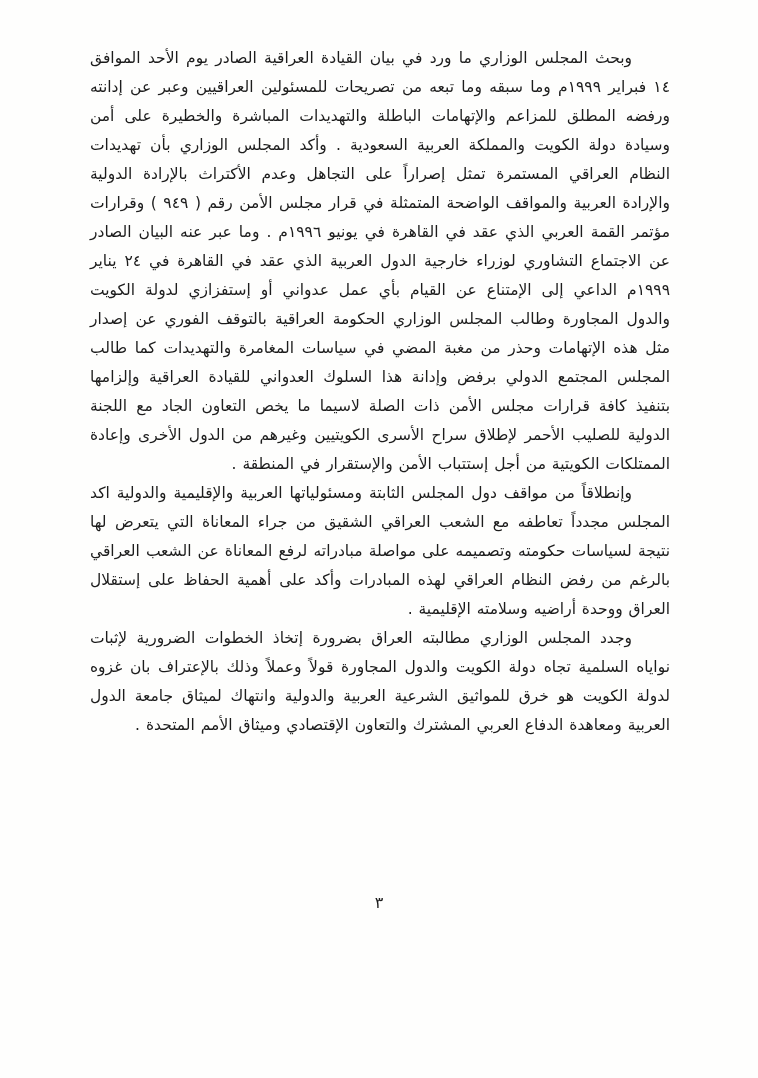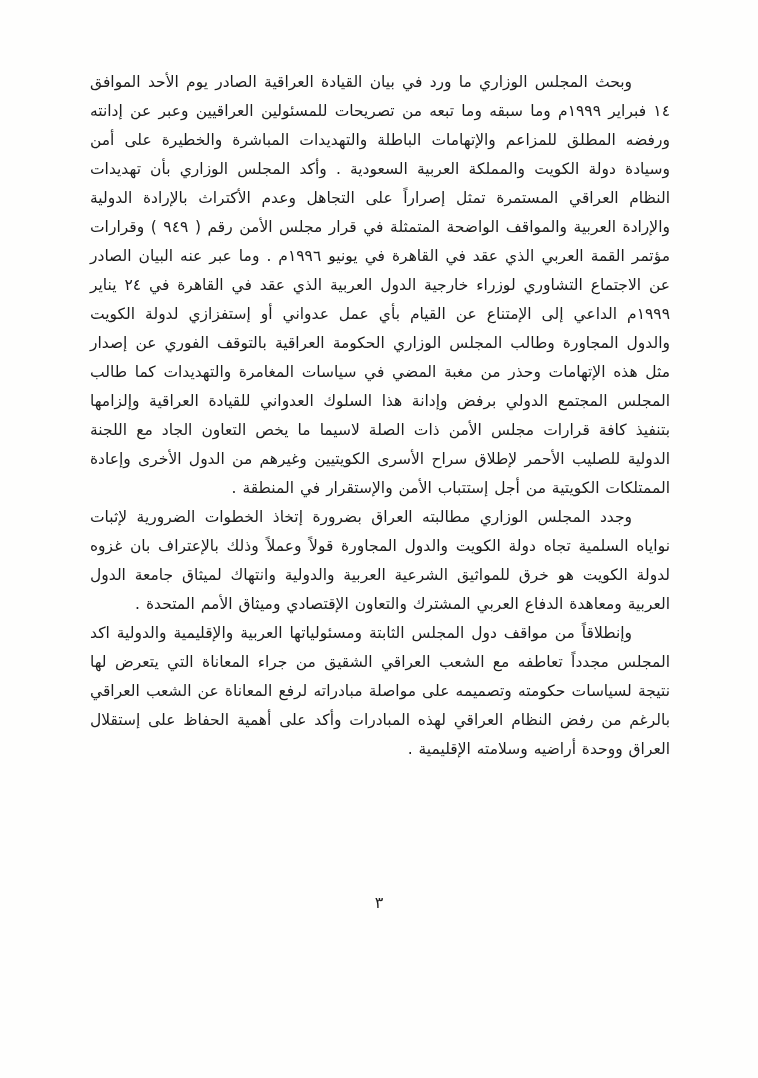--- a/index.html
+++ b/index.html
@@ -7,21 +7,21 @@
     padding: 0;
     background: #ffffff;
     font-family: "DejaVu Sans", sans-serif;
   }
   .page {
     position: relative;
     width: 758px;
     height: 1078px;
     background: #fefefd;
     box-sizing: border-box;
-    padding: 68px 88px 0 90px;
+    padding: 44px 88px 0 90px;
     direction: rtl;
     overflow: hidden;
   }
   .text-block {
     color: #1c1c1c;
     font-size: 15.5px;
     line-height: 29px;
     text-align: justify;
     text-justify: inter-word;
   }
@@ -39,17 +39,17 @@
     font-size: 16px;
     color: #1c1c1c;
   }
 </style>
 </head>
 <body>
 
 <div class="page">
   <div class="text-block">
     <p class="para">وبحث المجلس الوزاري ما ورد في بيان القيادة العراقية الصادر يوم الأحد الموافق ١٤ فبراير ١٩٩٩م وما سبقه وما تبعه من تصريحات للمسئولين العراقيين وعبر عن إدانته ورفضه المطلق للمزاعم والإتهامات الباطلة والتهديدات المباشرة والخطيرة على أمن وسيادة دولة الكويت والمملكة العربية السعودية . وأكد المجلس الوزاري بأن تهديدات النظام العراقي المستمرة تمثل إصراراً على التجاهل وعدم الأكتراث بالإرادة الدولية والإرادة العربية والمواقف الواضحة المتمثلة في قرار مجلس الأمن رقم ( ٩٤٩ ) وقرارات مؤتمر القمة العربي الذي عقد في القاهرة في يونيو ١٩٩٦م . وما عبر عنه البيان الصادر عن الاجتماع التشاوري لوزراء خارجية الدول العربية الذي عقد في القاهرة في ٢٤ يناير ١٩٩٩م الداعي إلى الإمتناع عن القيام بأي عمل عدواني أو إستفزازي لدولة الكويت والدول المجاورة وطالب المجلس الوزاري الحكومة العراقية بالتوقف الفوري عن إصدار مثل هذه الإتهامات وحذر من مغبة المضي في سياسات المغامرة والتهديدات كما طالب المجلس المجتمع الدولي برفض وإدانة هذا السلوك العدواني للقيادة العراقية وإلزامها بتنفيذ كافة قرارات مجلس الأمن ذات الصلة لاسيما ما يخص التعاون الجاد مع اللجنة الدولية للصليب الأحمر لإطلاق سراح الأسرى الكويتيين وغيرهم من الدول الأخرى وإعادة الممتلكات الكويتية من أجل إستتباب الأمن والإستقرار في المنطقة .</p>
+    <p class="para">وإنطلاقاً من مواقف دول المجلس الثابتة ومسئولياتها العربية والإقليمية والدولية اكد المجلس مجدداً تعاطفه مع الشعب العراقي الشقيق من جراء المعاناة التي يتعرض لها نتيجة لسياسات حكومته وتصميمه على مواصلة مبادراته لرفع المعاناة عن الشعب العراقي بالرغم من رفض النظام العراقي لهذه المبادرات وأكد على أهمية الحفاظ على إستقلال العراق ووحدة أراضيه وسلامته الإقليمية .</p>
     <p class="para">وجدد المجلس الوزاري مطالبته العراق بضرورة إتخاذ الخطوات الضرورية لإثبات نواياه السلمية تجاه دولة الكويت والدول المجاورة قولاً وعملاً وذلك بالإعتراف بان غزوه لدولة الكويت هو خرق للمواثيق الشرعية العربية والدولية وانتهاك لميثاق جامعة الدول العربية ومعاهدة الدفاع العربي المشترك والتعاون الإقتصادي وميثاق الأمم المتحدة .</p>
-    <p class="para">وإنطلاقاً من مواقف دول المجلس الثابتة ومسئولياتها العربية والإقليمية والدولية اكد المجلس مجدداً تعاطفه مع الشعب العراقي الشقيق من جراء المعاناة التي يتعرض لها نتيجة لسياسات حكومته وتصميمه على مواصلة مبادراته لرفع المعاناة عن الشعب العراقي بالرغم من رفض النظام العراقي لهذه المبادرات وأكد على أهمية الحفاظ على إستقلال العراق ووحدة أراضيه وسلامته الإقليمية .</p>
   </div>
   <div class="page-number">٣</div>
 </div>
 
 </body></html>

